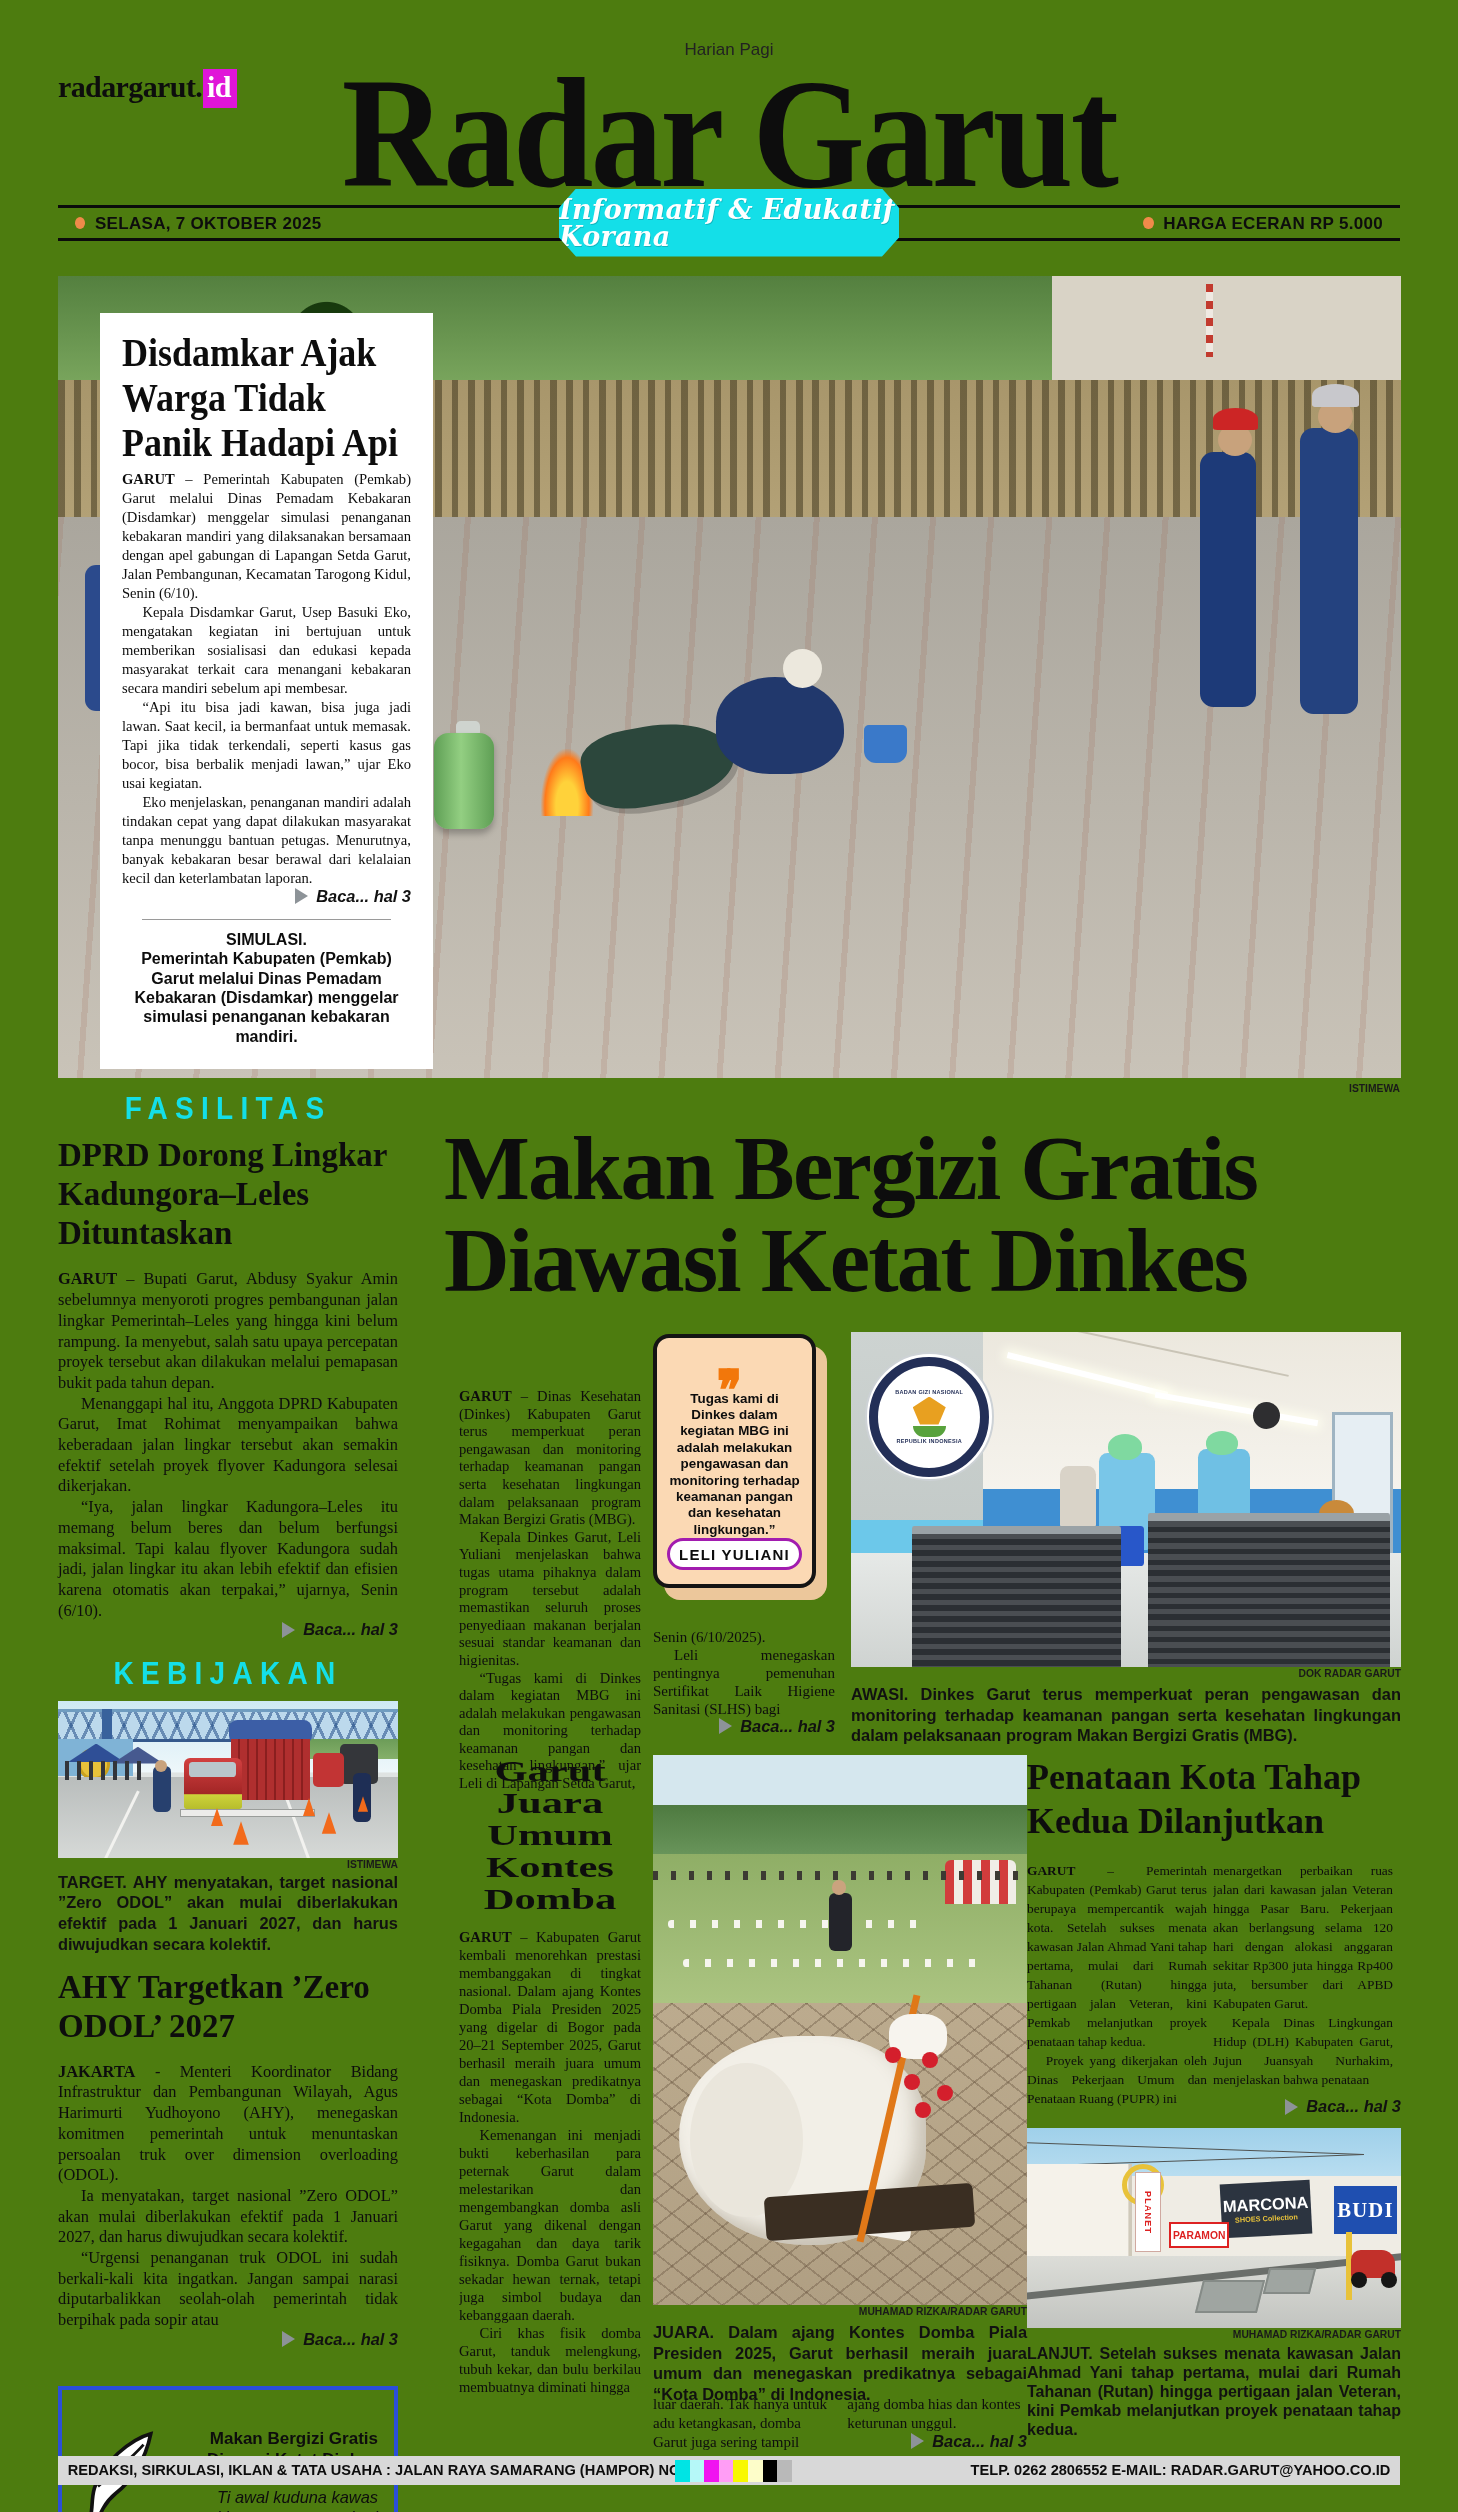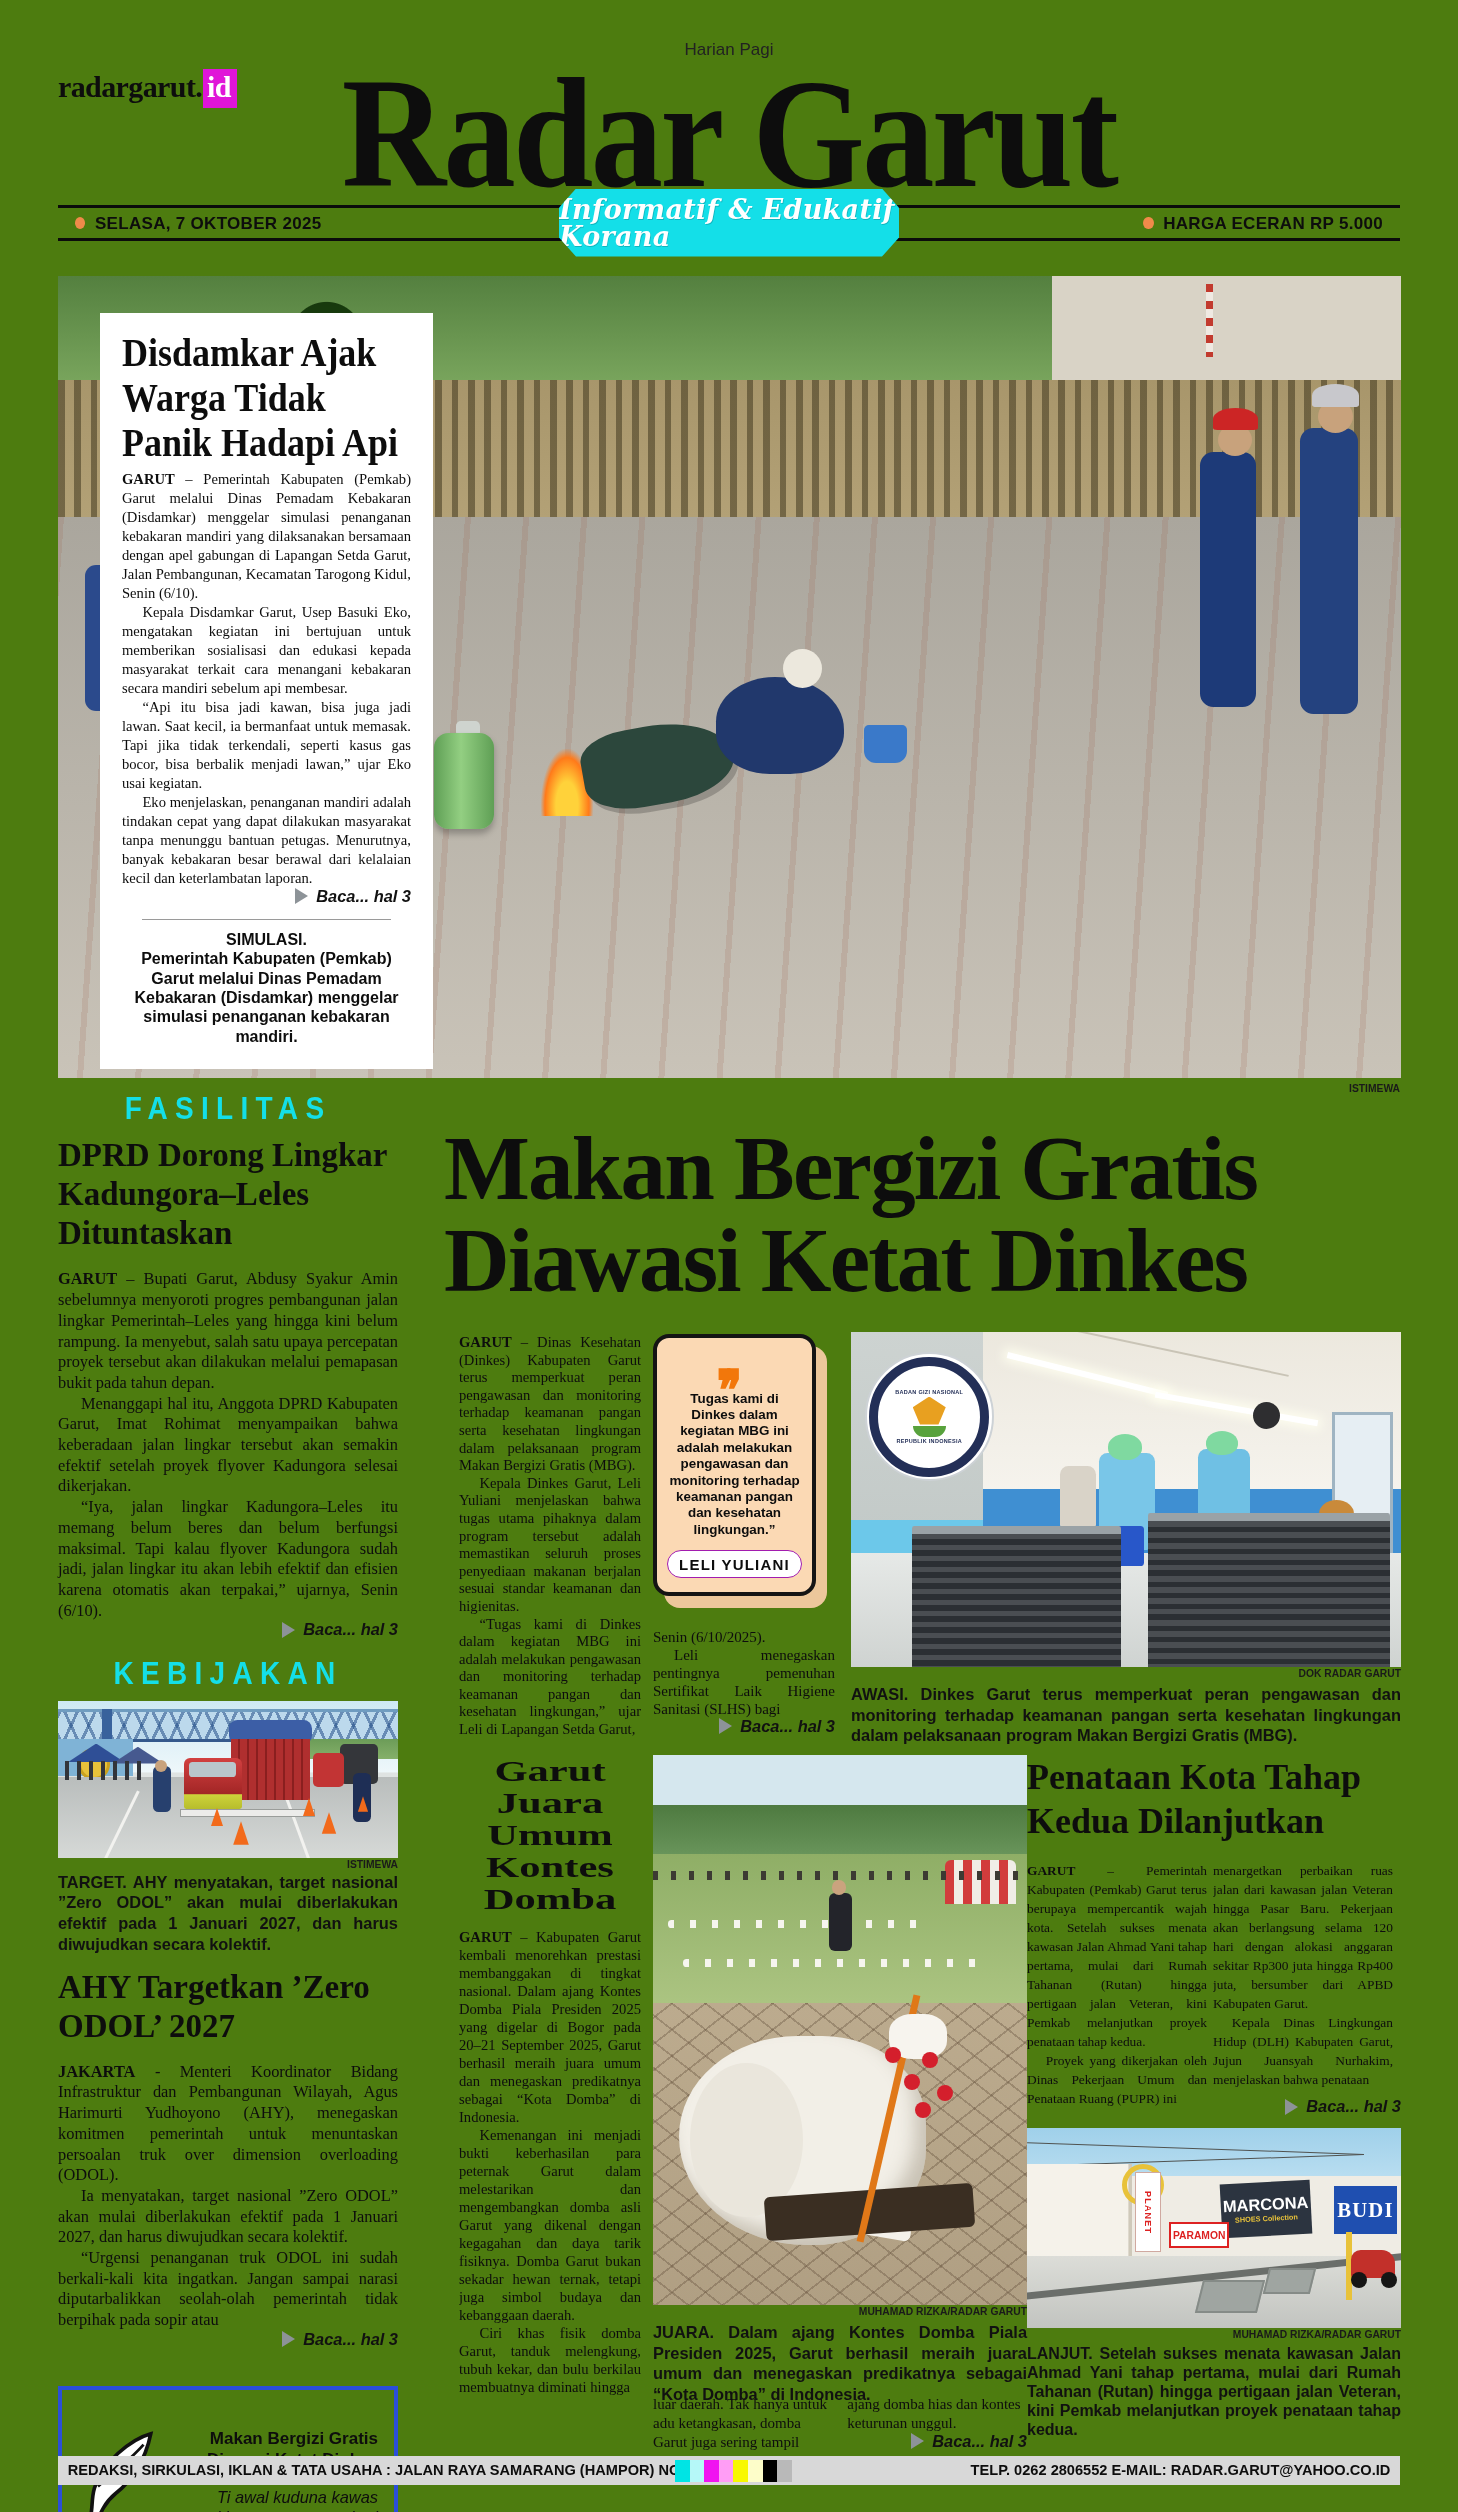--- a/index.html
+++ b/index.html
@@ -123,29 +123,29 @@
               background:#2b4fd8;display:flex;align-items:center;justify-content:center;
               clip-path:polygon(0 0,100% 0,94% 50%,100% 100%,0 100%,6% 50%);}
   .cel-banner span{font:italic bold 40px/1 "DejaVu Serif",serif;color:#fff;}
   .cel-flex{display:flex;gap:11px;align-items:flex-start;}
   .cel-items{flex:1;}
   .cel-h{font:bold 17px/20.7px "Liberation Sans",sans-serif;text-align:right;}
   .cel-c{margin-top:16px;font:italic 16.4px/20px "Liberation Sans",sans-serif;text-align:right;}
   
   .main-headline{position:absolute;left:444px;top:1123px;width:960px;
                  font:bold 91px/92px "Liberation Serif",serif;letter-spacing:-1.8px;}
-  .col-mid1{position:absolute;left:459px;top:1334px;width:182px;height:408px;overflow:hidden;
+  .col-mid1{position:absolute;left:459px;top:1388px;width:182px;height:408px;overflow:hidden;
             font:14.6px/17.6px "Liberation Serif",serif;}
   .quote-box{position:absolute;left:653px;top:1334px;width:163px;background:#fbd9b4;
              border:4.3px solid #141414;border-radius:16px;box-shadow:11px 12px 0 #ecc79b;
              padding:3.6px 9.7px 13.4px;box-sizing:border-box;text-align:center;}
   .quote-icon{font:bold 56px/49px "DejaVu Serif",serif;color:#f2770b;letter-spacing:-9.7px;
               display:inline-block;transform:rotate(180deg);}
   .quote-text{font:bold 13.4px/16.4px "Liberation Sans",sans-serif;}
-  .quote-author{margin-top:12px;background:#fff;border:1px solid #a21caf;border-radius:24px;
+  .quote-author{background:#fff;border:3px solid #a21caf;border-radius:24px;
                 padding:5.5px 2.4px;font:bold 15px/1 "Liberation Sans",sans-serif;letter-spacing:1.2px;}
   .quote-cont{position:absolute;left:653px;top:1628px;width:182px;font:15px/18px "Liberation Serif",serif;}
   .kitchen-block{position:absolute;left:851px;top:1332px;width:550px;}
   .photo-kitchen{position:relative;height:335px;overflow:hidden;background:#eceeec;}
   .k-ceil{position:absolute;inset:0;background:linear-gradient(#ece8de,#f8f6f1 60%,#eaece9 61%);}
   .k-light{position:absolute;width:30%;height:5.5px;background:#fff;box-shadow:0 0 11px 3.6px rgba(255,255,240,.9);}
   .k-beam{position:absolute;width:40%;height:1.8px;background:#c9c4b6;}
   .k-wall-blue{position:absolute;left:24%;top:47%;width:76%;height:21%;background:#3f8fd2;}
   .k-left{position:absolute;left:0;top:0;width:24%;height:66%;background:linear-gradient(#cdd3d1,#c2c9c7);}
   .k-left-blue{position:absolute;left:0;top:56%;width:24%;height:14%;background:#6cc8ea;}

